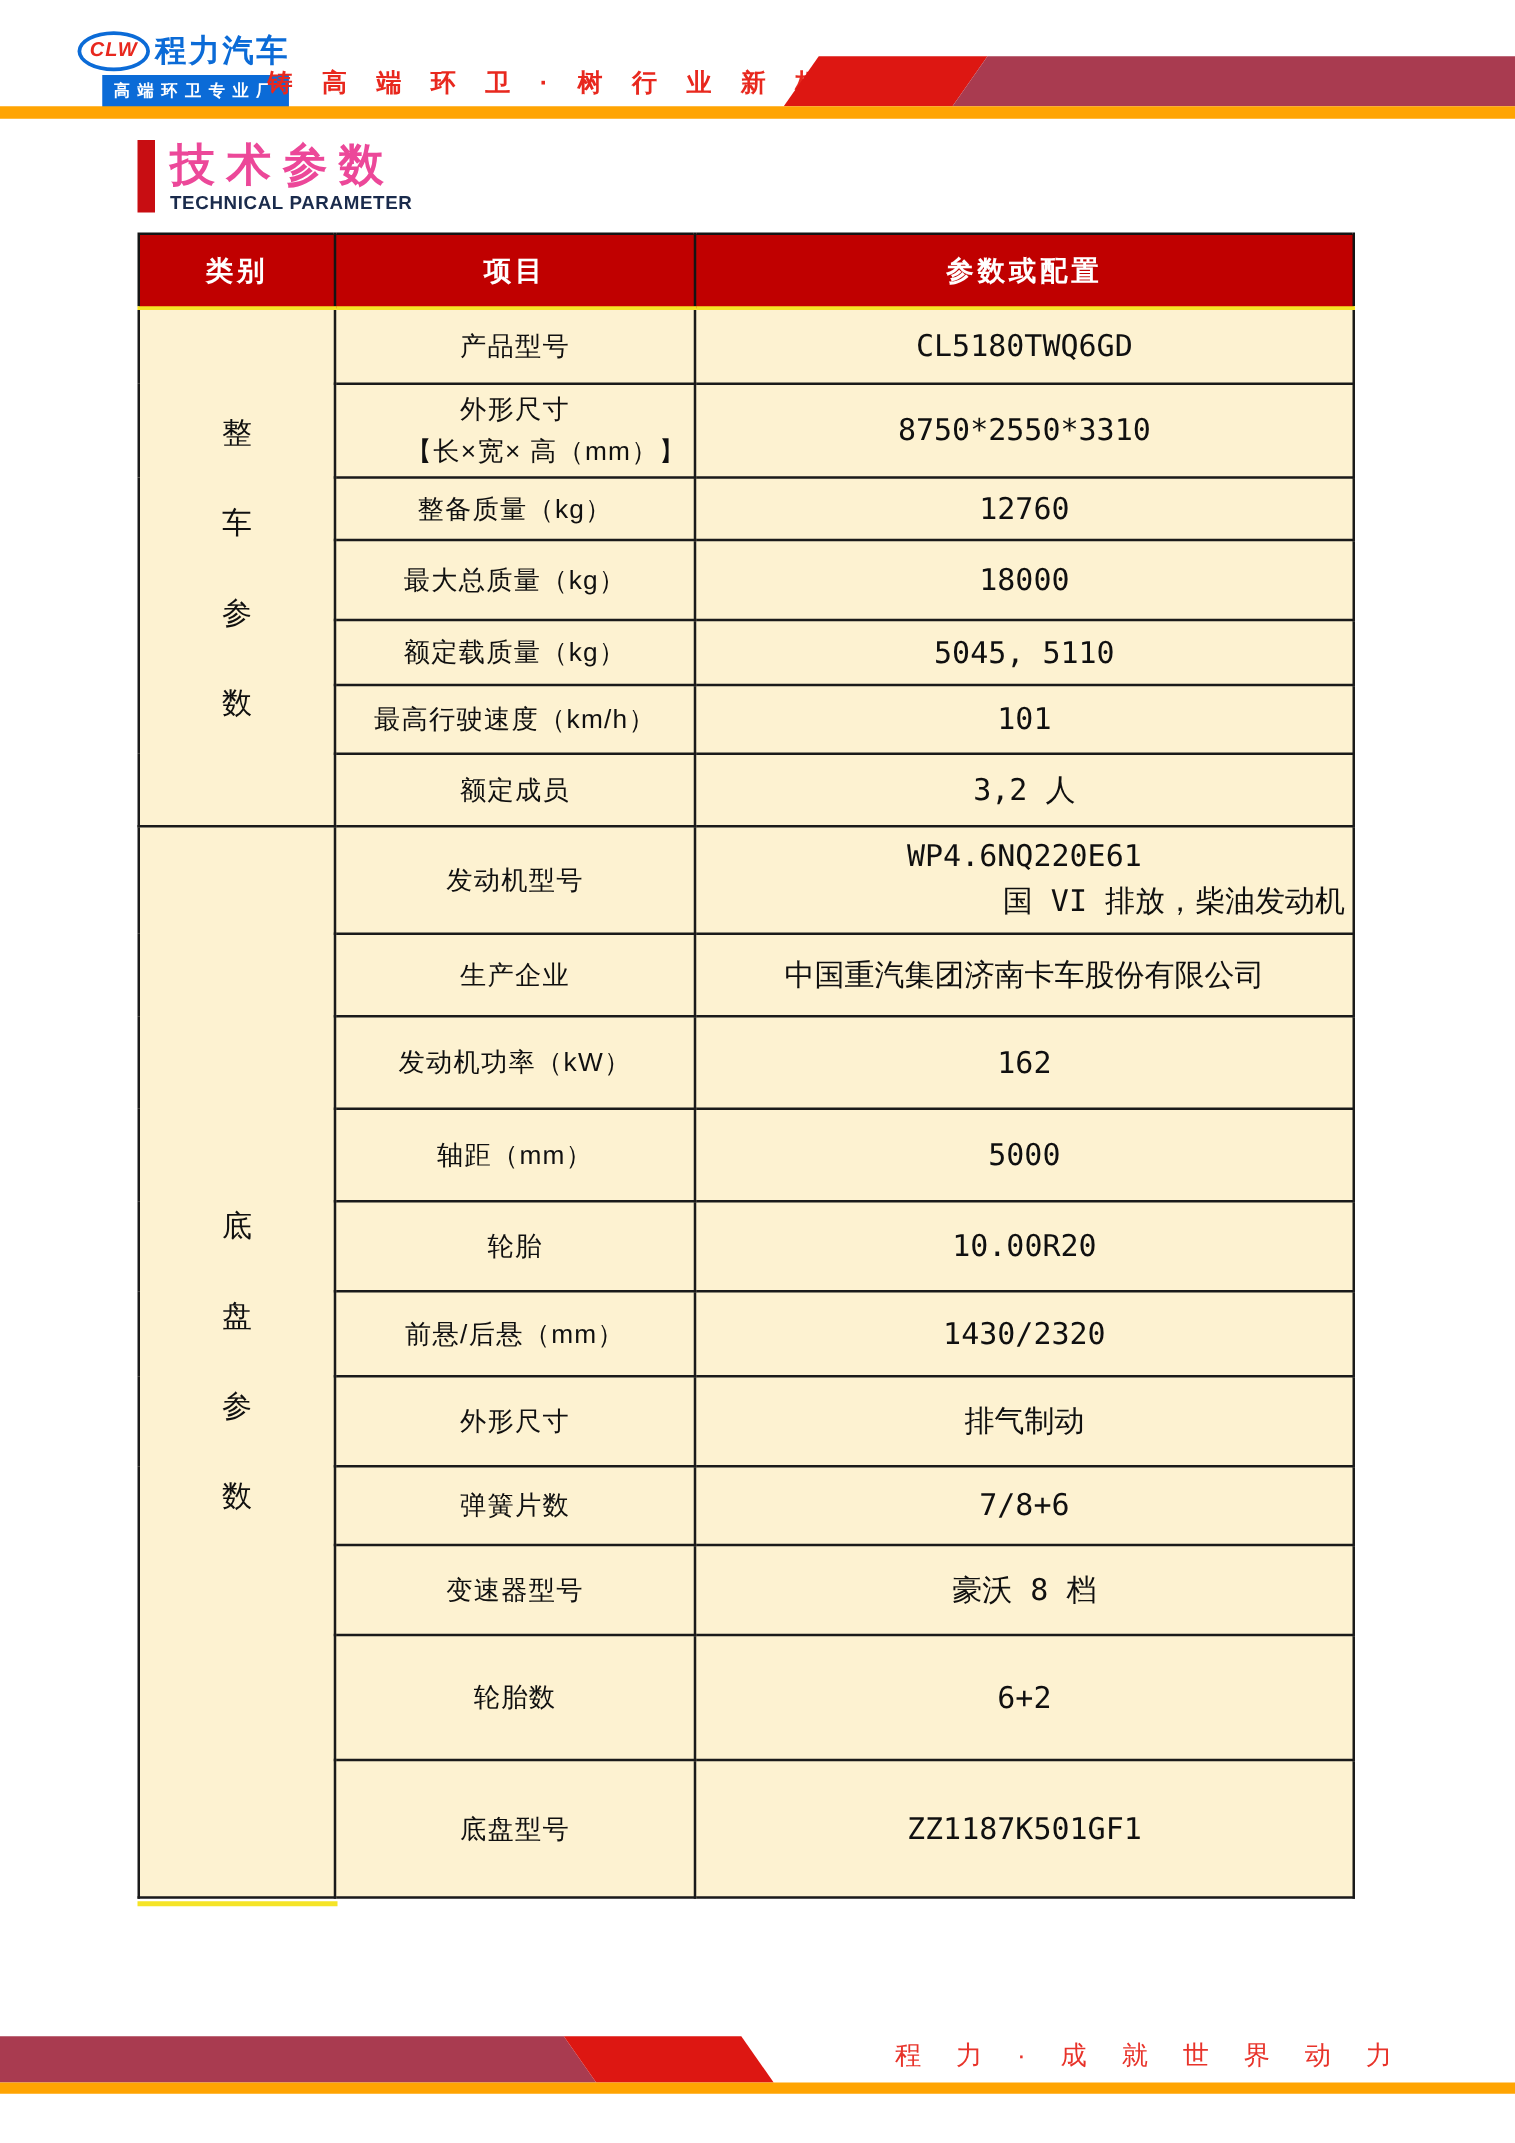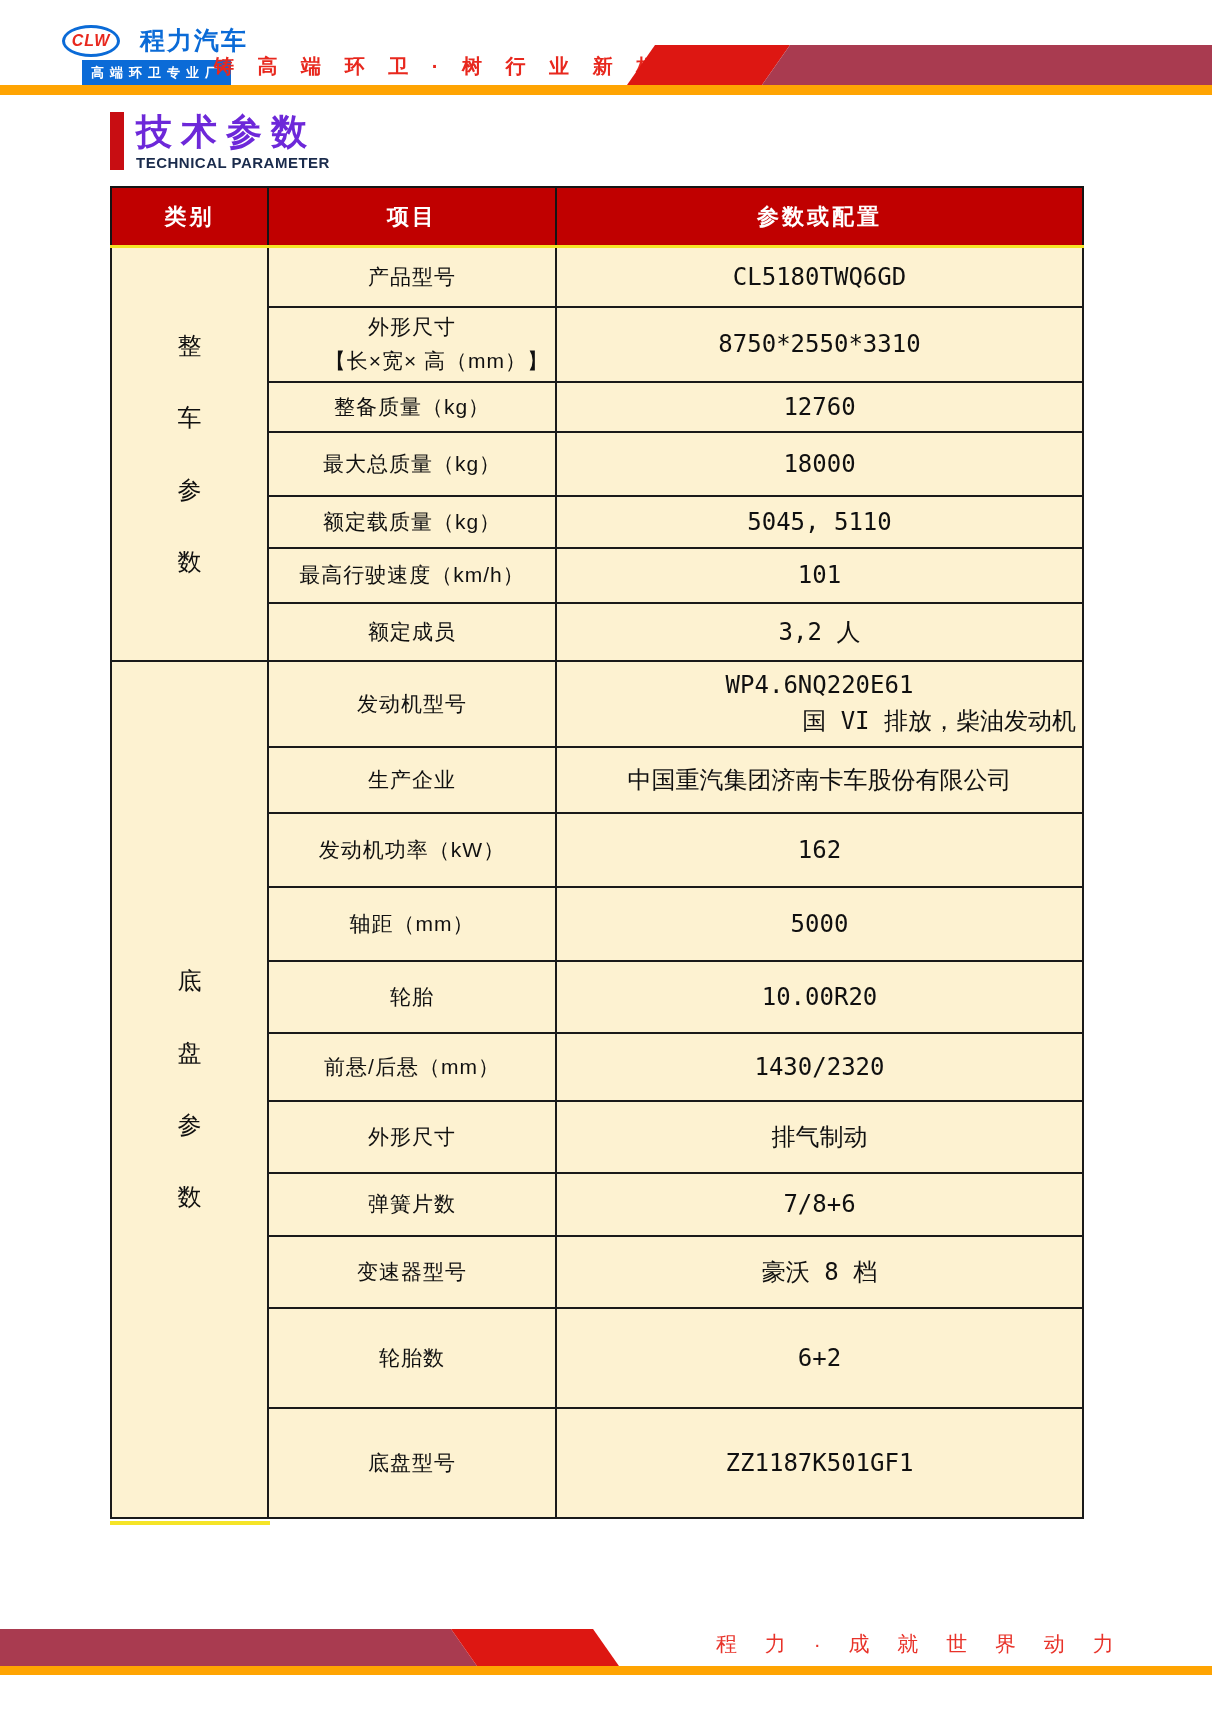--- a/index.html
+++ b/index.html
@@ -2,21 +2,21 @@
 <html><head>
 <meta charset="utf-8">
 <style>
   html,body{margin:0;padding:0;background:#ffffff;}
   .page{
     position:relative;width:1212px;height:1714px;overflow:hidden;
     background:#ffffff;font-family:"Liberation Sans",sans-serif;
   }
   
   .logo-area{position:absolute;left:62px;top:24px;}
-  .logo-row{display:flex;align-items:center;gap:20px;}
+  .logo-row{display:flex;align-items:center;gap:4px;}
   .clw-oval{
     display:flex;align-items:center;justify-content:center;
     width:52px;height:26px;border:3px solid #0b6bd7;border-radius:50%;
     color:#e8281e;font-weight:bold;font-size:16px;font-style:italic;letter-spacing:1px;
   }
   .brand-zh{color:#0b6bd7;font-weight:bold;font-size:25px;letter-spacing:2px;}
   .logo-sub{
     margin-top:3px;display:inline-block;background:#0b6bd7;color:#ffffff;
     font-weight:bold;font-size:13px;letter-spacing:6px;padding:3px 6px 3px 8px;
     border:1px solid #0b6bd7;
@@ -28,21 +28,21 @@
   }
   .shape{position:absolute;height:40px;top:45px;}
   .shape-red-top{left:641px;width:135px;background:#dd1712;transform:skewX(-35deg);}
   .shape-maroon-top{left:776px;width:560px;background:#a93b50;transform:skewX(-35deg);}
   .orange-bar-top{position:absolute;left:0;top:85px;width:1212px;height:10px;background:#ffa402;}
 
   
   .title-block{position:absolute;left:110px;top:112px;display:flex;}
   .title-accent{width:14px;height:58px;background:#c80d12;}
   .title-texts{margin-left:12px;}
-  .title-zh{color:#6d28d9;font-weight:bold;font-size:36px;letter-spacing:9px;line-height:40px;}
+  .title-zh{color:#ec4899;font-weight:bold;font-size:36px;letter-spacing:9px;line-height:40px;}
   .title-en{color:#1a2b4c;font-weight:bold;font-size:15px;letter-spacing:0.5px;margin-top:2px;}
 
   
   table.params{
     position:absolute;left:110px;top:186px;width:972px;
     border-collapse:collapse;table-layout:fixed;
     border:2px solid #141414;
   }
   table.params th{
     background:#c00000;color:#ffffff;font-size:22px;font-weight:bold;

